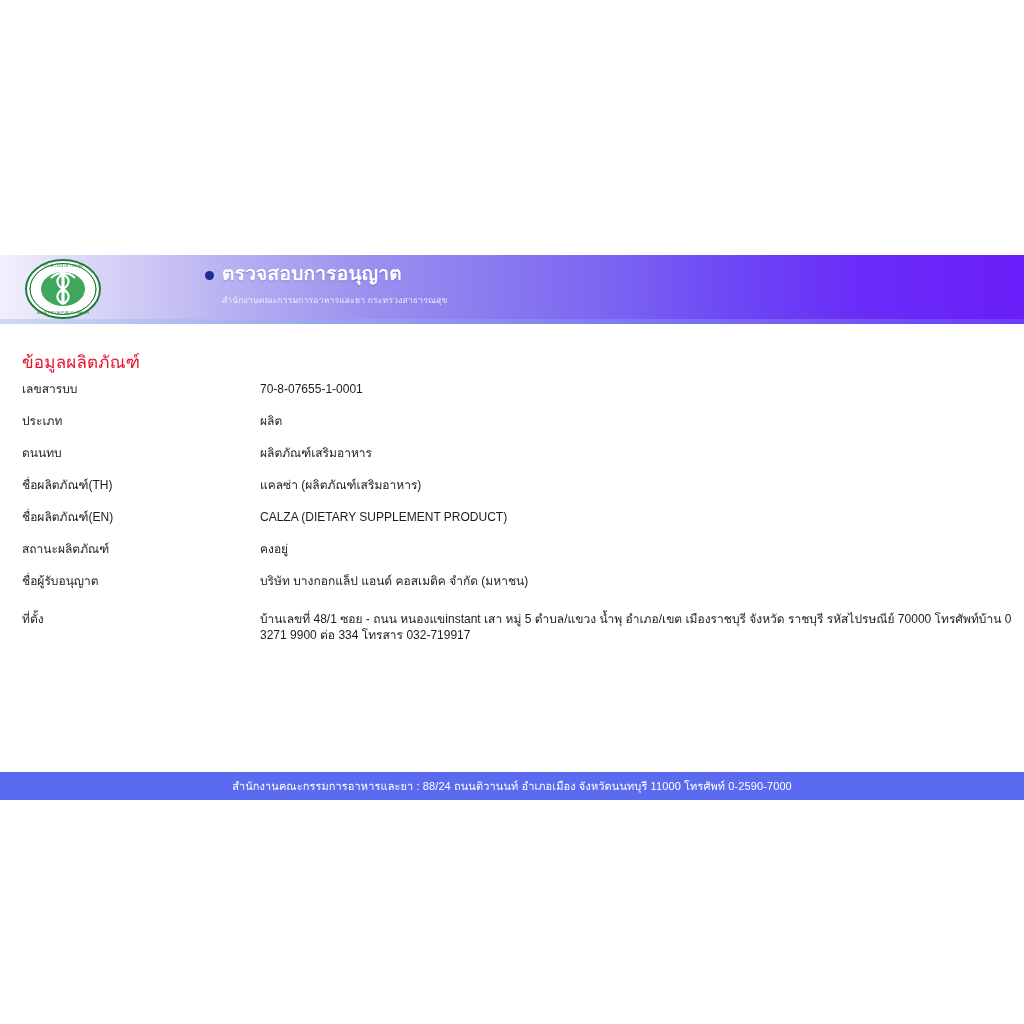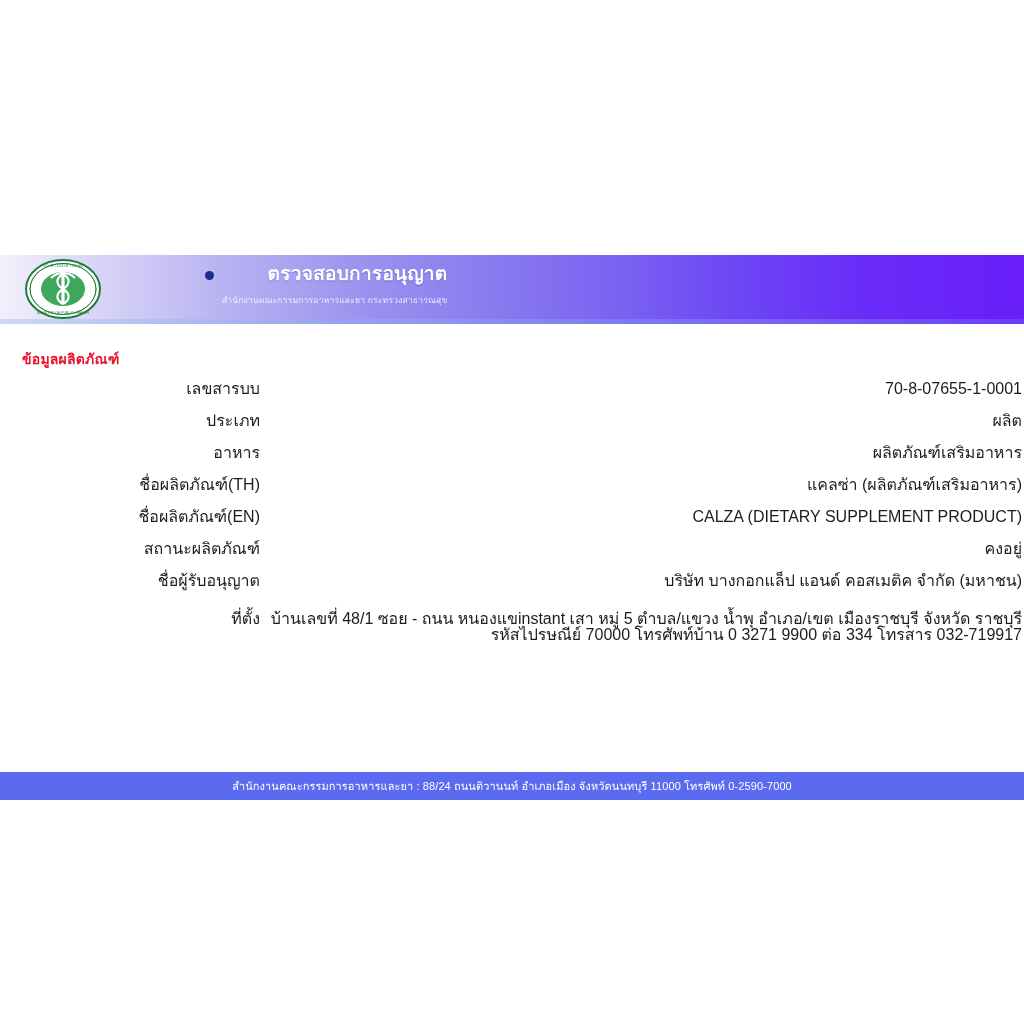--- a/index.html
+++ b/index.html
@@ -10,21 +10,20 @@
     height: 1024px;
     overflow: hidden;
     font-family: "Liberation Sans", sans-serif;
   }
 
   #page {
     position: relative;
     width: 1024px;
     height: 764px;
     background: #ffffff;
-    text-align: right;
   }
 
   
   .header {
     position: absolute;
     top: 255px;
     left: 0;
     width: 1024px;
     height: 64px;
     background: linear-gradient(to right, #f2f0fb 0%, #dcd8f7 8%, #b9b2f2 22%, #9b90ef 36%, #8a7bef 48%, #7b63f2 60%, #6d46f5 72%, #6a2cf8 84%, #6a1ef9 100%);
@@ -81,37 +80,37 @@
     color: #f0eefc;
     line-height: 12px;
     letter-spacing: 0.2px;
   }
 
   
   .page-title {
     position: absolute;
     left: 22px;
     top: 348px;
-    font-size: 14px;
-    font-weight: bold;
+    font-size: 17px;
+    font-weight: normal;
     color: #e8122b;
     letter-spacing: 0.2px;
   }
 
   
   .detail-table {
     position: absolute;
     left: 22px;
     top: 381px;
     width: 1000px;
     border-collapse: collapse;
   }
 
   .detail-table td {
-    font-size: 16px;
+    font-size: 12px;
     color: #1c1c1c;
     vertical-align: top;
     padding: 0 0 16px 0;
     line-height: 16px;
   }
 
   .detail-table td.label {
     width: 238px;
     white-space: nowrap;
   }
@@ -179,21 +178,21 @@
     <tbody>
       <tr>
         <td class="label">เลขสารบบ</td>
         <td class="value">70-8-07655-1-0001</td>
       </tr>
       <tr>
         <td class="label">ประเภท</td>
         <td class="value">ผลิต</td>
       </tr>
       <tr>
-        <td class="label">อาหาร</td>
+        <td class="label">ดนนทบ</td>
         <td class="value">ผลิตภัณฑ์เสริมอาหาร</td>
       </tr>
       <tr>
         <td class="label">ชื่อผลิตภัณฑ์(TH)</td>
         <td class="value">แคลซ่า (ผลิตภัณฑ์เสริมอาหาร)</td>
       </tr>
       <tr>
         <td class="label">ชื่อผลิตภัณฑ์(EN)</td>
         <td class="value">CALZA (DIETARY SUPPLEMENT PRODUCT)</td>
       </tr>

